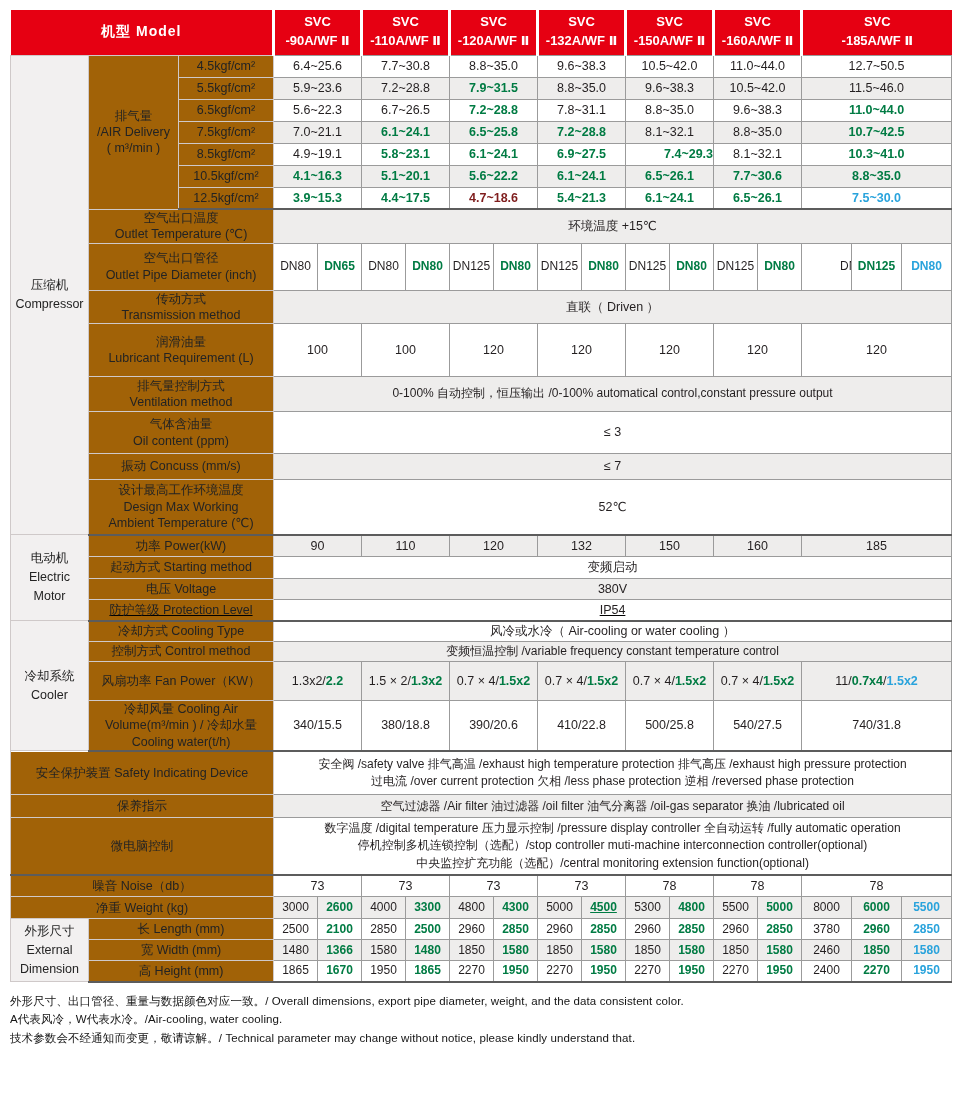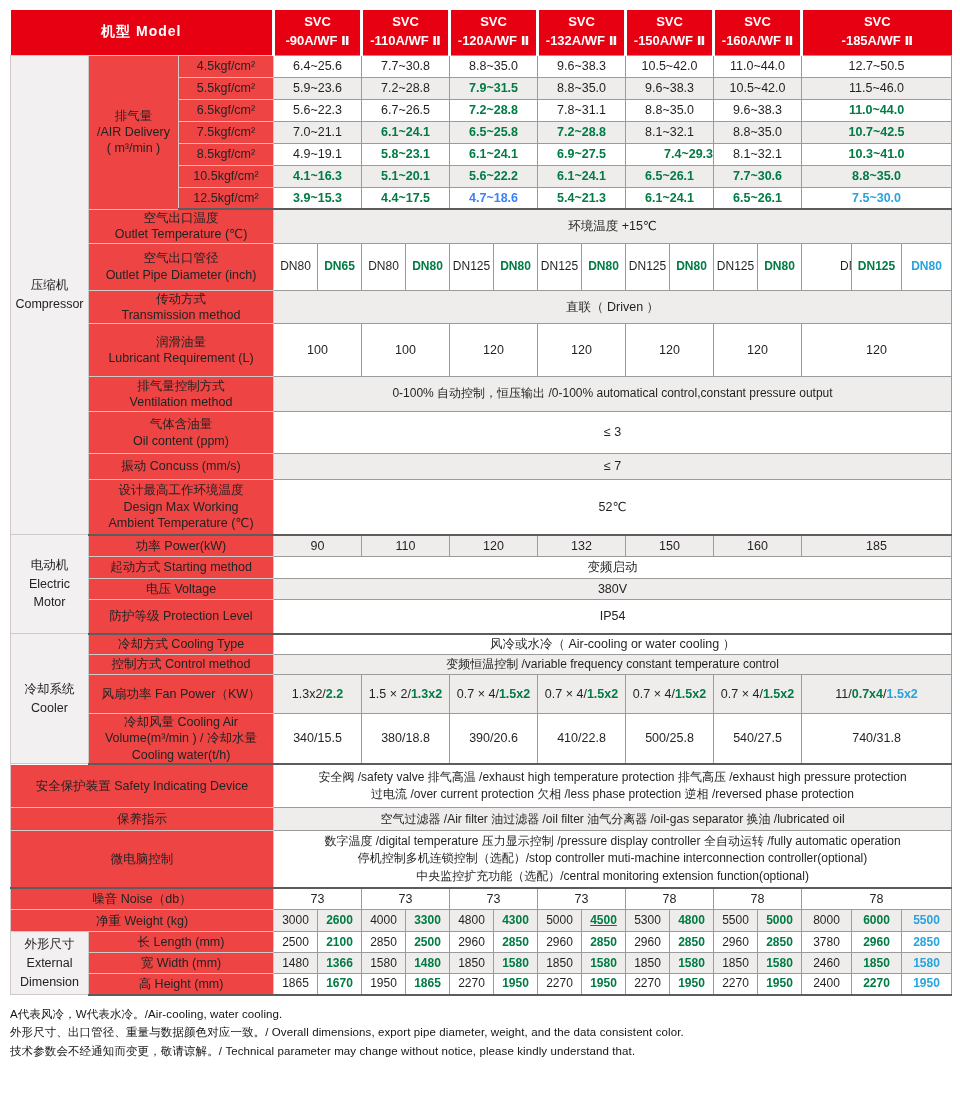--- a/index.html
+++ b/index.html
@@ -12,21 +12,21 @@
   .t-range{color:#e60012;font-size:20px;font-weight:600;letter-spacing:0;}
   .t-en{color:#e60012;font-size:15px;font-weight:600;margin-top:7px;letter-spacing:0.2px;}
 
   
   table.spec{border-collapse:collapse;table-layout:fixed;margin:10px 0 0 10px;width:941px;}
   th,td{padding:0 2px;text-align:center;vertical-align:middle;white-space:pre-line;overflow:hidden;box-sizing:border-box;}
   thead th{background:#e60012;color:#fff;font-weight:bold;height:45px;border:none;}
   th.hlabel{font-size:14px;letter-spacing:1px;}
   th.hmodel{font-size:13px;line-height:1.45;border-left:3px solid #fff;}
   td.gcell{background:#f2f0f0;border:1px solid #cfc9c9;font-size:12.5px;color:#232323;line-height:1.5;}
-  td.lcell{background:#ef4444;border:1px solid #cfc9c9;font-size:12.5px;color:#232323;line-height:1.3;margin-left:8px;}
+  td.lcell{background:#a16207;border:1px solid #cfc9c9;font-size:12.5px;color:#232323;line-height:1.3;margin-left:8px;}
   td.sub{font-size:12.5px;}
   td.data{border:1px solid #9b9b9b;font-size:12.5px;color:#231f20;background:#fff;line-height:1.45;}
   td.data.sc{font-size:12px;padding:0 1px;}
   td.data.shade{background:#eeedec;}
   td.data.long{font-size:12px;}
   tr.hb td{border-bottom:2px solid #5c5c5c;}
   table.spec tbody tr:last-child td{border-bottom:2px solid #5c5c5c;}
   .sg-g{font-weight:bold;}
   .sg-b{font-weight:bold;}
 
@@ -143,21 +143,21 @@
           <td class="data shade" colspan="2"><span class="sg-g" style="color: rgb(0, 123, 67);">5.6~22.2</span></td>
           <td class="data shade" colspan="2"><span class="sg-g" style="color: rgb(0, 123, 67);">6.1~24.1</span></td>
           <td class="data shade" colspan="2"><span class="sg-g" style="color: rgb(0, 123, 67);">6.5~26.1</span></td>
           <td class="data shade" colspan="2"><span class="sg-g" style="color: rgb(0, 123, 67);">7.7~30.6</span></td>
           <td class="data shade" colspan="3"><span class="sg-g" style="color: rgb(0, 123, 67);">8.8~35.0</span></td>
         </tr>
         <tr class="hb" style="height: 22px;">
           <td class="lcell sub">12.5kgf/cm²</td>
           <td class="data" colspan="2"><span class="sg-g" style="color: rgb(0, 123, 67);">3.9~15.3</span></td>
           <td class="data" colspan="2"><span class="sg-g" style="color: rgb(0, 123, 67);">4.4~17.5</span></td>
-          <td class="data" colspan="2"><span class="sg-g" style="color: #3b82f6;">4.7~18.6</span></td>
+          <td class="data" colspan="2"><span class="sg-g" style="color: #7f1d1d;">4.7~18.6</span></td>
           <td class="data" colspan="2"><span class="sg-g" style="color: rgb(0, 123, 67);">5.4~21.3</span></td>
           <td class="data" colspan="2"><span class="sg-g" style="color: rgb(0, 123, 67);">6.1~24.1</span></td>
           <td class="data" colspan="2"><span class="sg-g" style="color: rgb(0, 123, 67);">6.5~26.1</span></td>
           <td class="data" colspan="3"><span class="sg-b" style="color: rgb(41, 163, 220);">7.5~30.0</span></td>
         </tr>
         <tr style="height: 33px;">
           <td class="lcell" colspan="2">空气出口温度
 Outlet Temperature (℃)</td>
           <td class="data shade" colspan="15">环境温度 +15℃</td>
         </tr>
@@ -230,21 +230,21 @@
           <td class="data shade" colspan="3"><span style="color: rgb(35, 31, 32);">185</span></td>
         </tr>
         <tr style="height: 22px;">
           <td class="lcell" colspan="2">起动方式 Starting method</td>
           <td class="data" colspan="15">变频启动</td>
         </tr>
         <tr style="height: 21px;">
           <td class="lcell" colspan="2">电压 Voltage</td>
           <td class="data shade" colspan="15">380V</td>
         </tr>
-        <tr class="hb" style="height: 34px;">
+        <tr class="hb" style="height: 21px; text-decoration: underline;">
           <td class="lcell" colspan="2">防护等级 Protection Level</td>
           <td class="data" colspan="15">IP54</td>
         </tr>
         <tr style="height: 21px;">
           <td class="gcell" rowspan="4">冷却系统
 Cooler</td>
           <td class="lcell" colspan="2">冷却方式 Cooling Type</td>
           <td class="data" colspan="15">风冷或水冷（ Air-cooling or water cooling ）</td>
         </tr>
         <tr style="height: 20px;">
@@ -370,18 +370,18 @@
           <td class="data sc" colspan="1"><span style="color: rgb(35, 31, 32);">2270</span></td>
           <td class="data sc" colspan="1"><span class="sg-g" style="color: rgb(0, 123, 67);">1950</span></td>
           <td class="data sc" colspan="1"><span style="color: rgb(35, 31, 32);">2400</span></td>
           <td class="data sc" colspan="1"><span class="sg-g" style="color: rgb(0, 123, 67);">2270</span></td>
           <td class="data sc" colspan="1"><span class="sg-b" style="color: rgb(41, 163, 220);">1950</span></td>
         </tr>
       </tbody>
     </table>
 
   <div class="footer">
+    <div class="fline">外形尺寸、出口管径、重量与数据颜色对应一致。/ Overall dimensions, export pipe diameter, weight, and the data consistent color.</div>
     <div class="fline">A代表风冷，W代表水冷。/Air-cooling, water cooling.</div>
-    <div class="fline">外形尺寸、出口管径、重量与数据颜色对应一致。/ Overall dimensions, export pipe diameter, weight, and the data consistent color.</div>
     <div class="fline">技术参数会不经通知而变更，敬请谅解。/ Technical parameter may change without notice, please kindly understand that.</div>
   </div>
 
 </div>
 
 </body></html>

